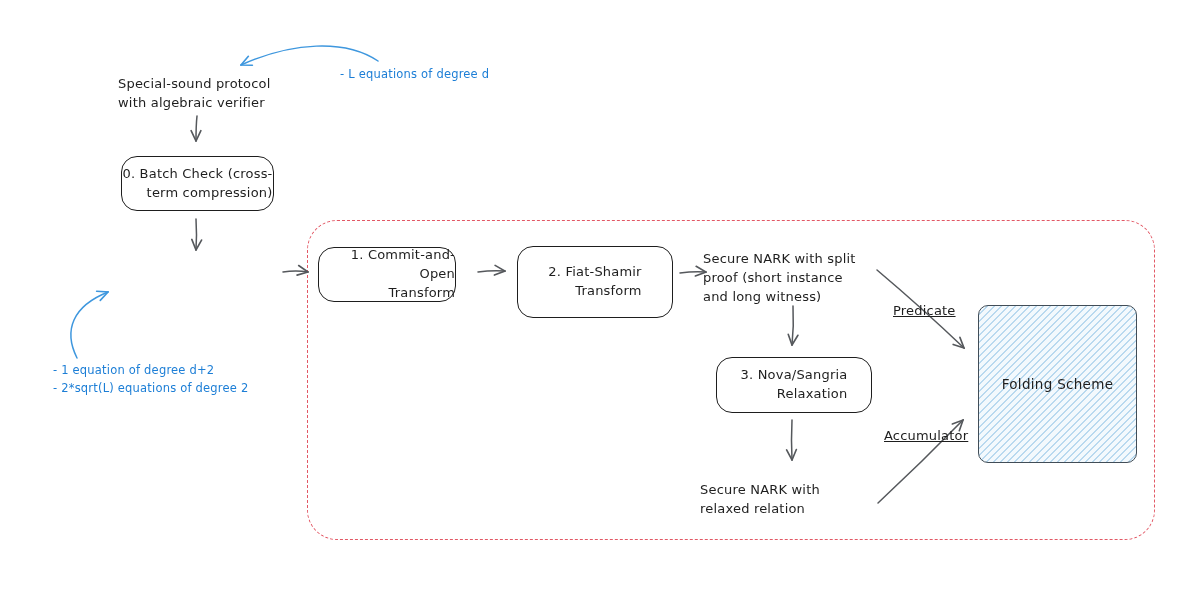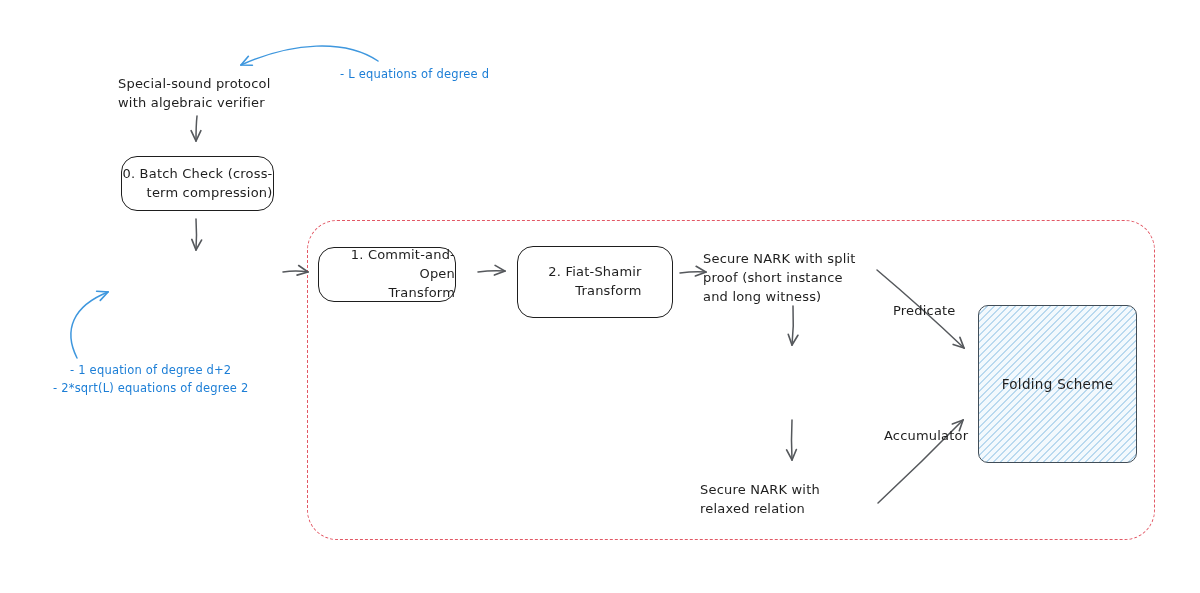--- a/index.html
+++ b/index.html
@@ -16,24 +16,24 @@
     font-size:13px;line-height:1.45;letter-spacing:.2px;color:var(--ink);
   }
   .node{
     position:absolute;display:flex;align-items:center;justify-content:center;
     background:#ffffff;border:1.6px solid var(--ink);border-radius:16px;
     font-size:13px;line-height:1.45;letter-spacing:.2px;text-align:right;white-space:pre-line;
     box-sizing:border-box;
   }
   .annot{
     position:absolute;color:var(--blue);font-size:11.5px;line-height:1.55;
-    letter-spacing:.2px;white-space:pre-line;text-align:center;
+    letter-spacing:.2px;white-space:pre-line;text-align:left;
   }
   .edge-label{
-    position:absolute;font-size:13px;letter-spacing:.2px;color:var(--ink);background:transparent;
+    position:absolute;font-size:13px;letter-spacing:.2px;color:var(--ink);background:transparent;text-decoration:underline;
   }
   #dashed-region{
     position:absolute;left:307px;top:220px;width:848px;height:320px;
     border:1.6px dashed var(--red);border-radius:30px;box-sizing:border-box;
   }
   #folding-box{
     position:absolute;left:978px;top:305px;width:159px;height:158px;
     border:1.6px solid var(--fold-border);border-radius:10px;box-sizing:border-box;
     background:repeating-linear-gradient(135deg, var(--hatch) 0 1.4px, rgba(0,0,0,0) 1.4px 5px), var(--fold-bg);
     display:flex;align-items:center;justify-content:center;
@@ -85,20 +85,22 @@
 
   <div class="node" style="left:121px;top:156px;width:153px;height:55px;">0. Batch Check (cross-
 term compression)</div>
 
   <div class="node" style="left:318px;top:247px;width:138px;height:55px;">1. Commit-and-Open
 Transform</div>
 
   <div class="node" style="left:517px;top:246px;width:156px;height:72px;">2. Fiat-Shamir
 Transform</div>
 
+  <div class="node" style="left:716px;top:357px;width:156px;height:56px;">3. Nova/Sangria
+Relaxation</div>
 
   <div id="folding-box">
     <span>Folding Scheme</span>
   </div>
 
   <div class="annot" style="left:340px;top:66px;">- L equations of degree d</div>
 
   <div class="annot" style="left:53px;top:362px;">- 1 equation of degree d+2
 - 2*sqrt(L) equations of degree 2</div>
 

